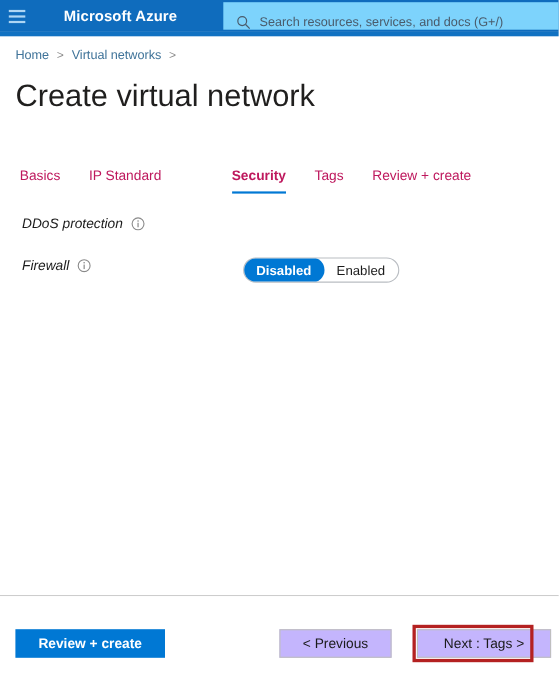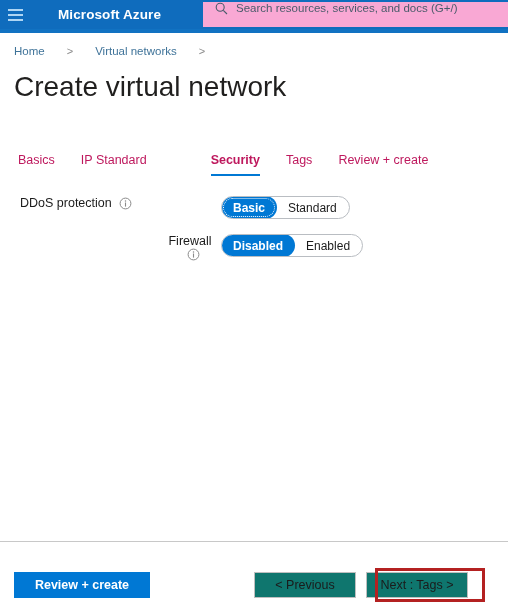--- a/index.html
+++ b/index.html
@@ -57,23 +57,23 @@
     margin-left: 28px;
     letter-spacing: 0.1px;
     white-space: nowrap;
   }
   .searchbox {
     position: absolute;
     left: 203px;
     top: 2px;
     width: 305px;
     height: 25px;
-    background: #f9a8d4;
-    display: flex;
-    align-items: flex-start;
+    background: #7dd3fc;
+    display: flex;
+    align-items: flex-end;
     cursor: text;
   }
   .search-icon {
     margin-left: 12px;
     margin-right: 8px;
     flex: 0 0 auto;
     display: block;
   }
   .search-placeholder {
     font-size: 11.5px;
@@ -82,21 +82,20 @@
   }
 
   
   .breadcrumb {
     position: absolute;
     top: 45px;
     left: 14px;
     display: flex;
     align-items: center;
     font-size: 11.5px;
-    gap: 15px;
   }
   .crumb-link {
     color: #3f7399;
     cursor: pointer;
     white-space: nowrap;
   }
   .crumb-sep {
     color: #8a8a8a;
     margin: 0 7px;
     font-size: 11px;
@@ -138,26 +137,27 @@
 
   
   .form-row {
     position: absolute;
     left: 20px;
     display: flex;
     align-items: center;
     width: 340px;
   }
   .row-ddos { top: 196px; }
-  .row-firewall { top: 234px; flex-direction: column; }
+  .row-firewall { top: 234px; }
 
   .field-label {
     font-size: 12.5px;
     color: #1b1b1b;
     white-space: nowrap;
+    font-style: italic;
   }
   .info-icon {
     margin-left: 7px;
     flex: 0 0 auto;
     display: block;
     cursor: pointer;
   }
 
   
   .pill {
@@ -228,34 +228,34 @@
     left: 14px;
     top: 30px;
     width: 136px;
     height: 26px;
     background: #0078d4;
     color: #ffffff;
     font-weight: bold;
     border: none;
   }
   .btn-secondary {
-    background: #0f766e;
+    background: #c4b5fd;
     color: #1b1b1b;
     border: 1px solid #bfbfbf;
   }
   .btn-previous {
     left: 254px;
     top: 30px;
     width: 102px;
     height: 26px;
   }
   .btn-next {
-    left: 366px;
+    left: 379px;
     top: 30px;
-    width: 102px;
+    width: 122px;
     height: 26px;
   }
   .highlight-box {
     position: absolute;
     left: 375px;
     top: 26px;
     width: 110px;
     height: 34px;
     border: 3px solid #b42121;
     box-sizing: border-box;
@@ -300,24 +300,20 @@
   <div class="tab">Review + create</div>
 </div>
 
 <div class="form-row row-ddos">
   <span class="field-label">DDoS protection</span>
   <svg class="info-icon" width="13" height="13" viewBox="0 0 13 13">
     <circle cx="6.5" cy="6.5" r="5.4" fill="none" stroke="#8a8a8a" stroke-width="1"></circle>
     <circle cx="6.5" cy="3.9" r="0.75" fill="#8a8a8a"></circle>
     <rect x="5.95" y="5.5" width="1.1" height="4.1" fill="#8a8a8a"></rect>
   </svg>
-  <div class="pill">
-    <div class="pill-opt selected focused">Basic</div>
-    <div class="pill-opt">Standard</div>
-  </div>
 </div>
 
 <div class="form-row row-firewall">
   <span class="field-label">Firewall</span>
   <svg class="info-icon" width="13" height="13" viewBox="0 0 13 13">
     <circle cx="6.5" cy="6.5" r="5.4" fill="none" stroke="#8a8a8a" stroke-width="1"></circle>
     <circle cx="6.5" cy="3.9" r="0.75" fill="#8a8a8a"></circle>
     <rect x="5.95" y="5.5" width="1.1" height="4.1" fill="#8a8a8a"></rect>
   </svg>
   <div class="pill">

